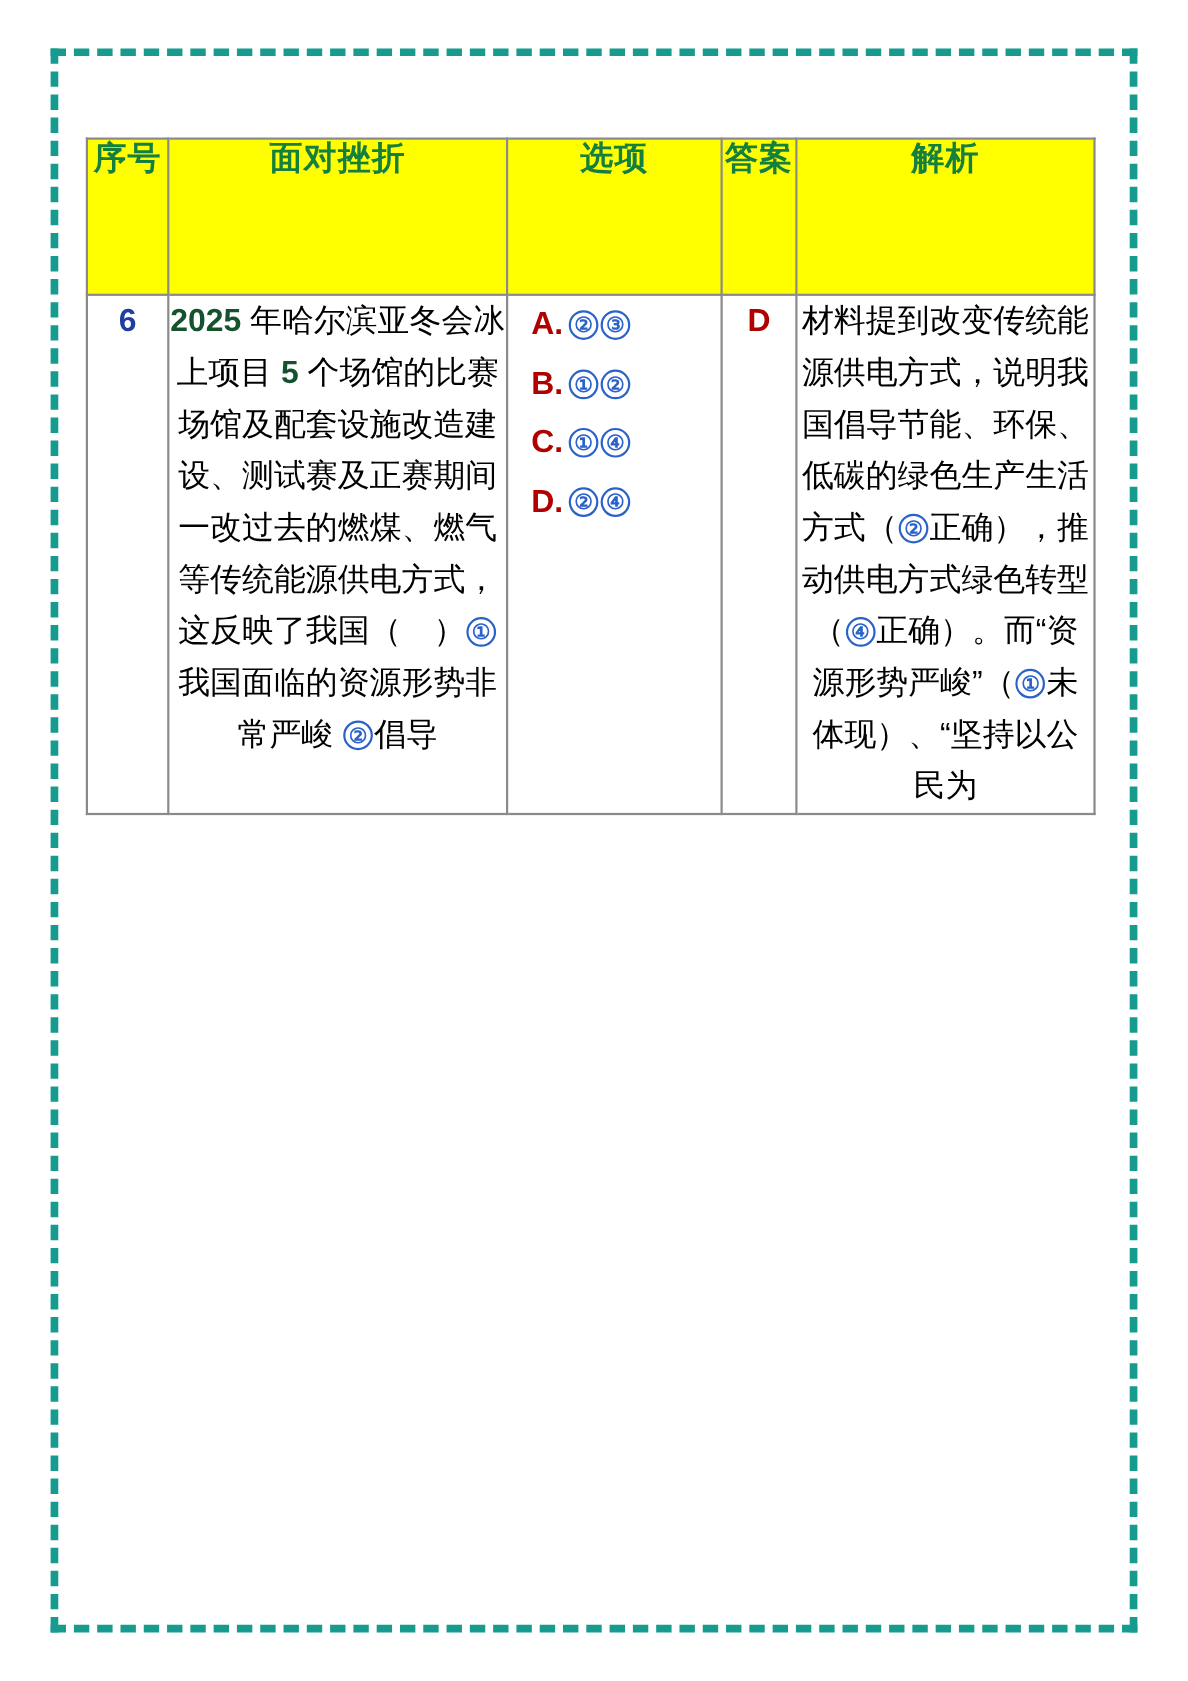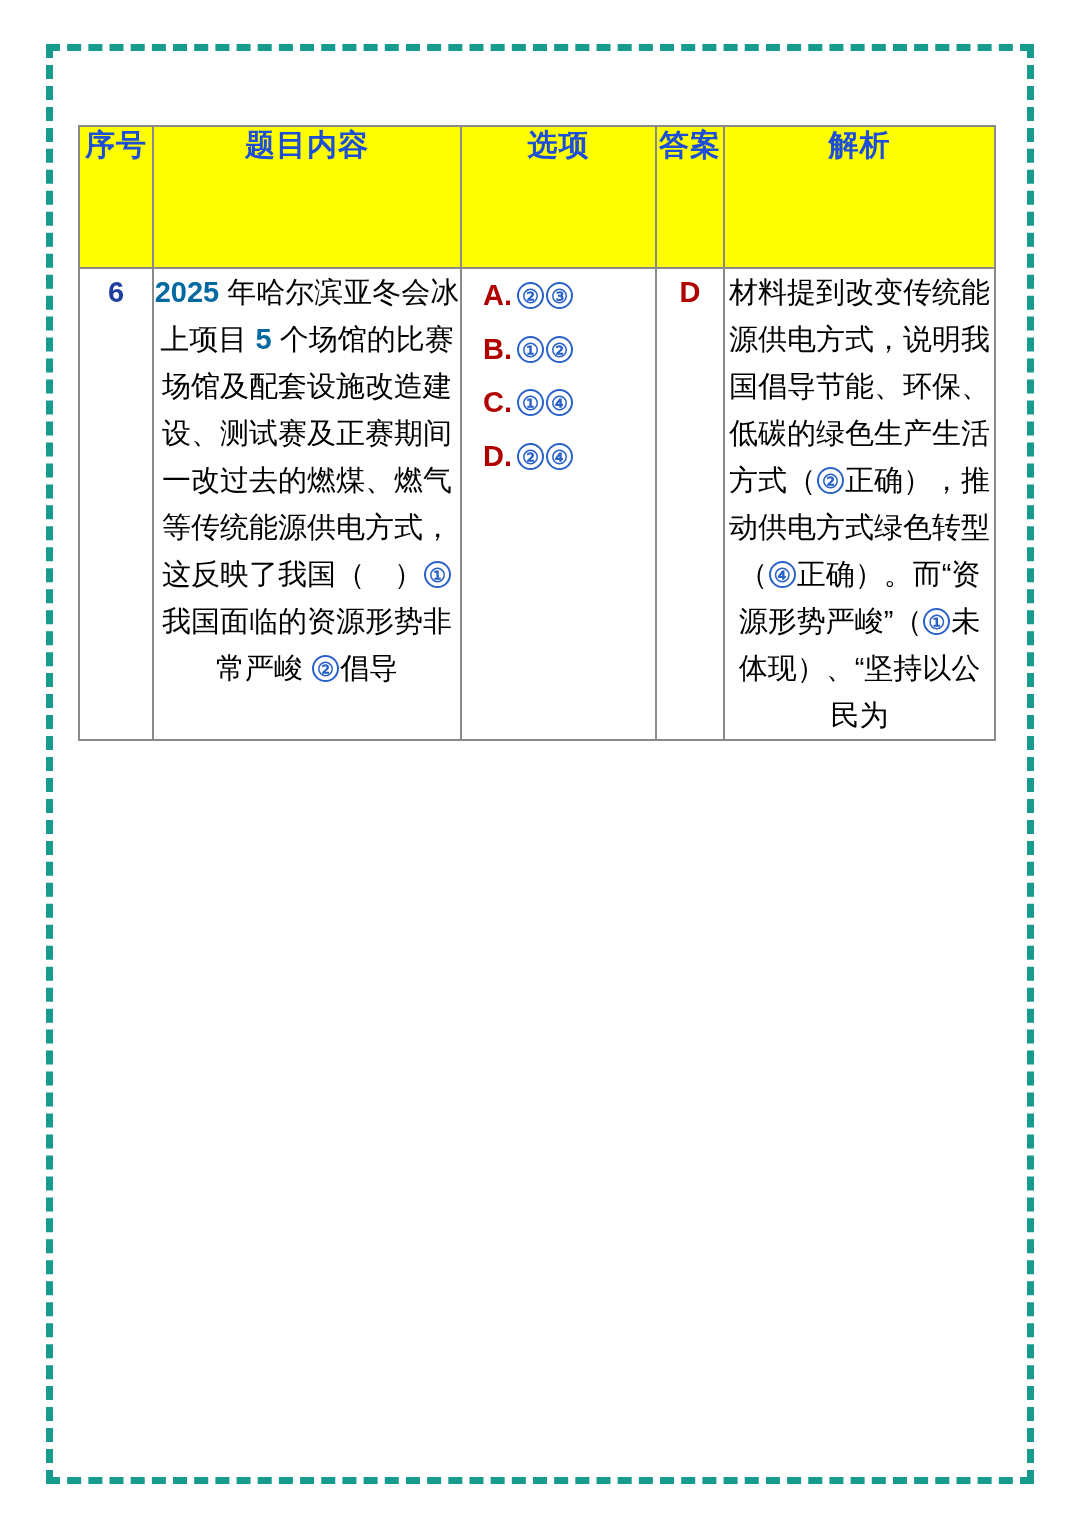--- a/index.html
+++ b/index.html
@@ -38,21 +38,21 @@
     vertical-align: top;
     padding: 0;
   }
   
   thead th {
     background: #ffff00;
     text-align: center;
     vertical-align: middle;
     font-size: 30px;
     font-weight: bold;
-    color: #1d4ed8;
+    color: #15803d;
     height: 140px;
     line-height: 1.22;
     letter-spacing: 1px;
   }
   .col-no    { width: 74px; }
   .col-body  { width: 308px; }
   .col-opts  { width: 195px; }
   .col-ans   { width: 68px; }
   .col-exp   { width: 271px; }
 
@@ -95,21 +95,21 @@
     border-radius: 50%;
     color: #2a62c9;
     font-size: 19px;
     text-align: center;
     vertical-align: 2px;
     margin: 0 1px;
     font-weight: bold;
     box-sizing: border-box;
   }
   .blue-bold {
-    color: #0369a1;
+    color: #14532d;
     font-weight: bold;
   }
   .opt-letter {
     color: #b00000;
     font-weight: bold;
     font-size: 29px;
     margin-right: 4px;
   }
   .opt-line { white-space: nowrap; padding-left: 21px; }
 </style>
@@ -124,21 +124,21 @@
     <colgroup>
       <col class="col-no">
       <col class="col-body">
       <col class="col-opts">
       <col class="col-ans">
       <col class="col-exp">
     </colgroup>
     <thead>
       <tr>
         <th>序号</th>
-        <th>题目内容</th>
+        <th>面对挫折</th>
         <th>选项</th>
         <th>答案</th>
         <th>解析</th>
       </tr>
     </thead>
     <tbody>
 
 
       <tr>
         <td class="cell cell-no">6</td>

